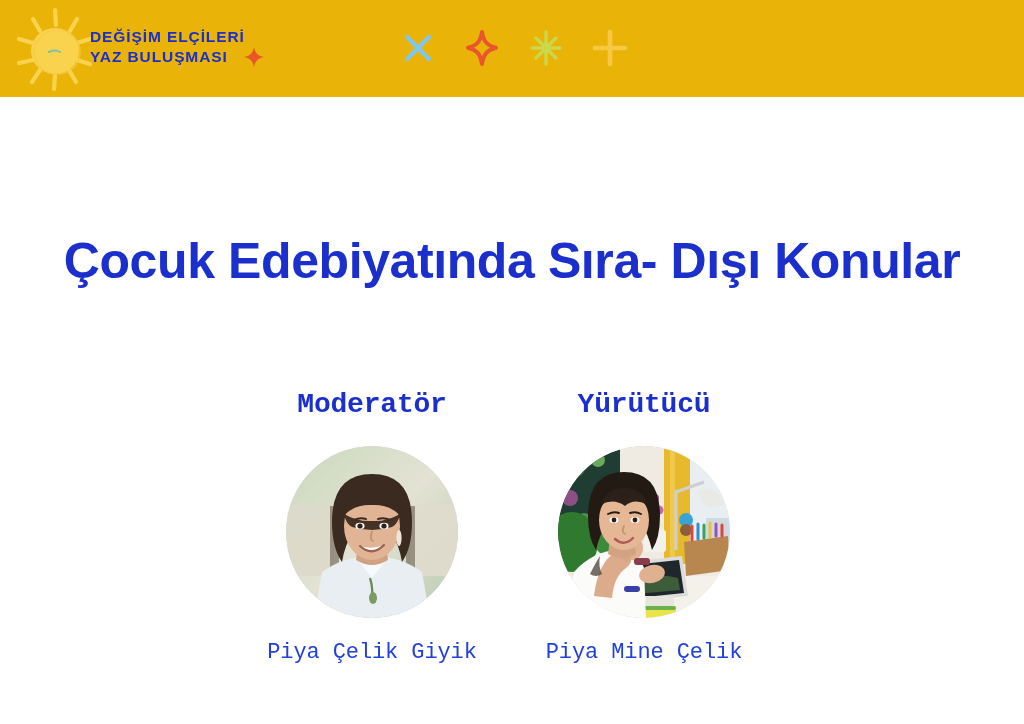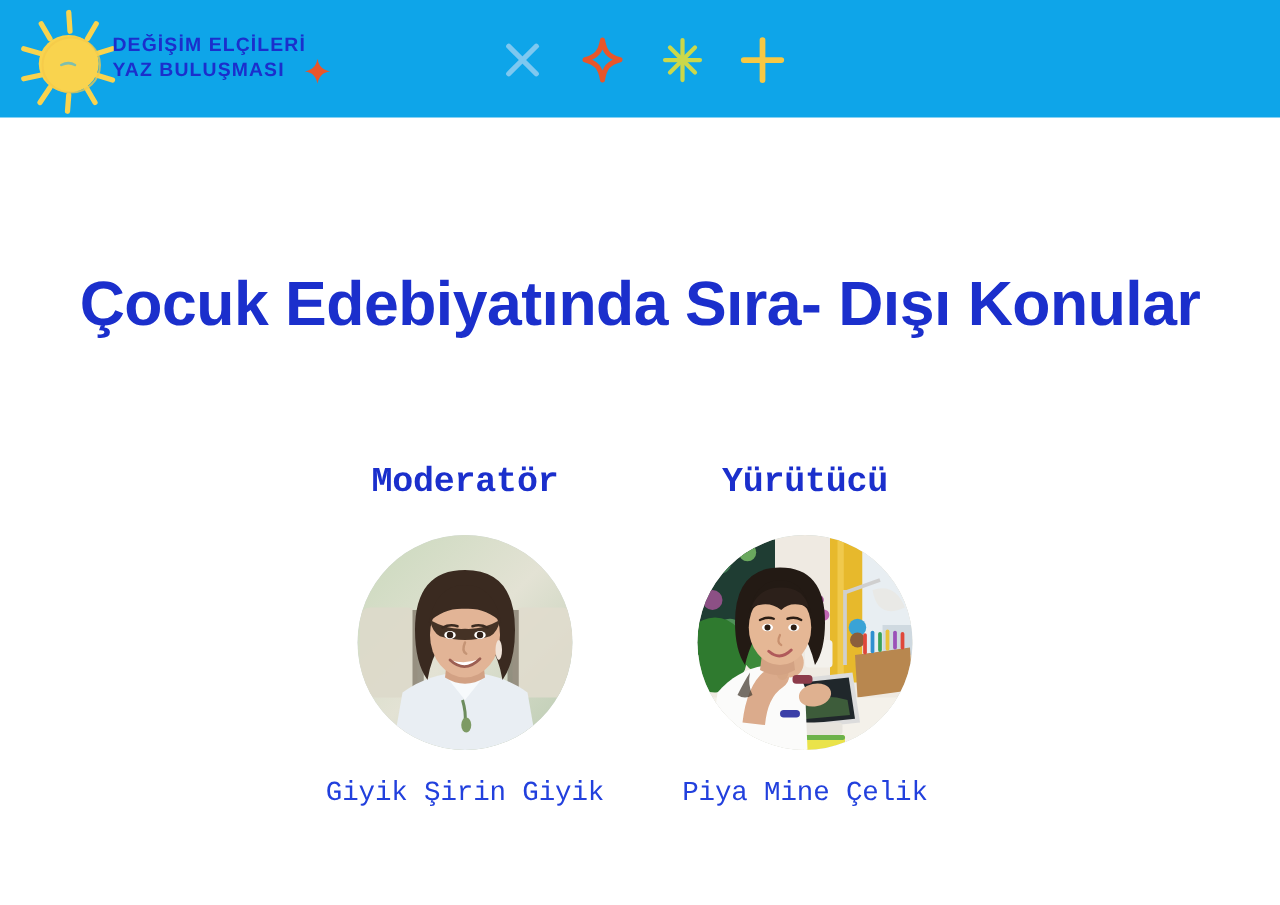--- a/index.html
+++ b/index.html
@@ -16,21 +16,21 @@
     position: relative;
   }
 
   
   .header-band {
     position: absolute;
     left: 0;
     top: 0;
     width: 1024px;
     height: 97px;
-    background: #0ea5e9;
+    background: #eab308;
     overflow: hidden;
   }
 
   
   .sun-logo {
     position: absolute;
     left: 12px;
     top: 6px;
     width: 86px;
     height: 86px;
@@ -91,21 +91,21 @@
     font-size: 31px;
     font-weight: bold;
     letter-spacing: -0.2px;
     white-space: nowrap;
   }
 
   
   .content {
     position: absolute;
     left: 0;
-    top: 94px;
+    top: 112px;
     width: 1024px;
     height: 481px;
     background: #ffffff;
   }
 
   .event-title {
     position: absolute;
     left: 0;
     top: 120px;
     width: 1024px;
@@ -301,21 +301,21 @@
             <path d="M92 73 q6 -2 12 1" stroke="#3a2a20" stroke-width="2" fill="none" stroke-linecap="round"></path>
 
             <path d="M86 86 q-3 7 1 9" stroke="#c59475" stroke-width="2" fill="none" stroke-linecap="round"></path>
             <path d="M74 100 q12 10 24 -1 q-12 5 -24 1 Z" fill="#ffffff"></path>
             <path d="M74 100 q12 11 24 -1" stroke="#9c5f52" stroke-width="2.2" fill="none" stroke-linecap="round"></path>
 
             <ellipse cx="113" cy="92" rx="2.6" ry="8" fill="#f0e3d8"></ellipse>
           </g>
         </svg>
       </div>
-      <div class="person-name">Giyik Şirin Giyik</div>
+      <div class="person-name">Piya Çelik Giyik</div>
     </div>
 
     <div class="person">
       <div class="person-role">Yürütücü</div>
       <div class="avatar">
         <svg viewBox="0 0 172 172" xmlns="http://www.w3.org/2000/svg">
           <defs>
             <clipPath id="c2">
                 <circle cx="86" cy="86" r="86"></circle>
               </clipPath>

